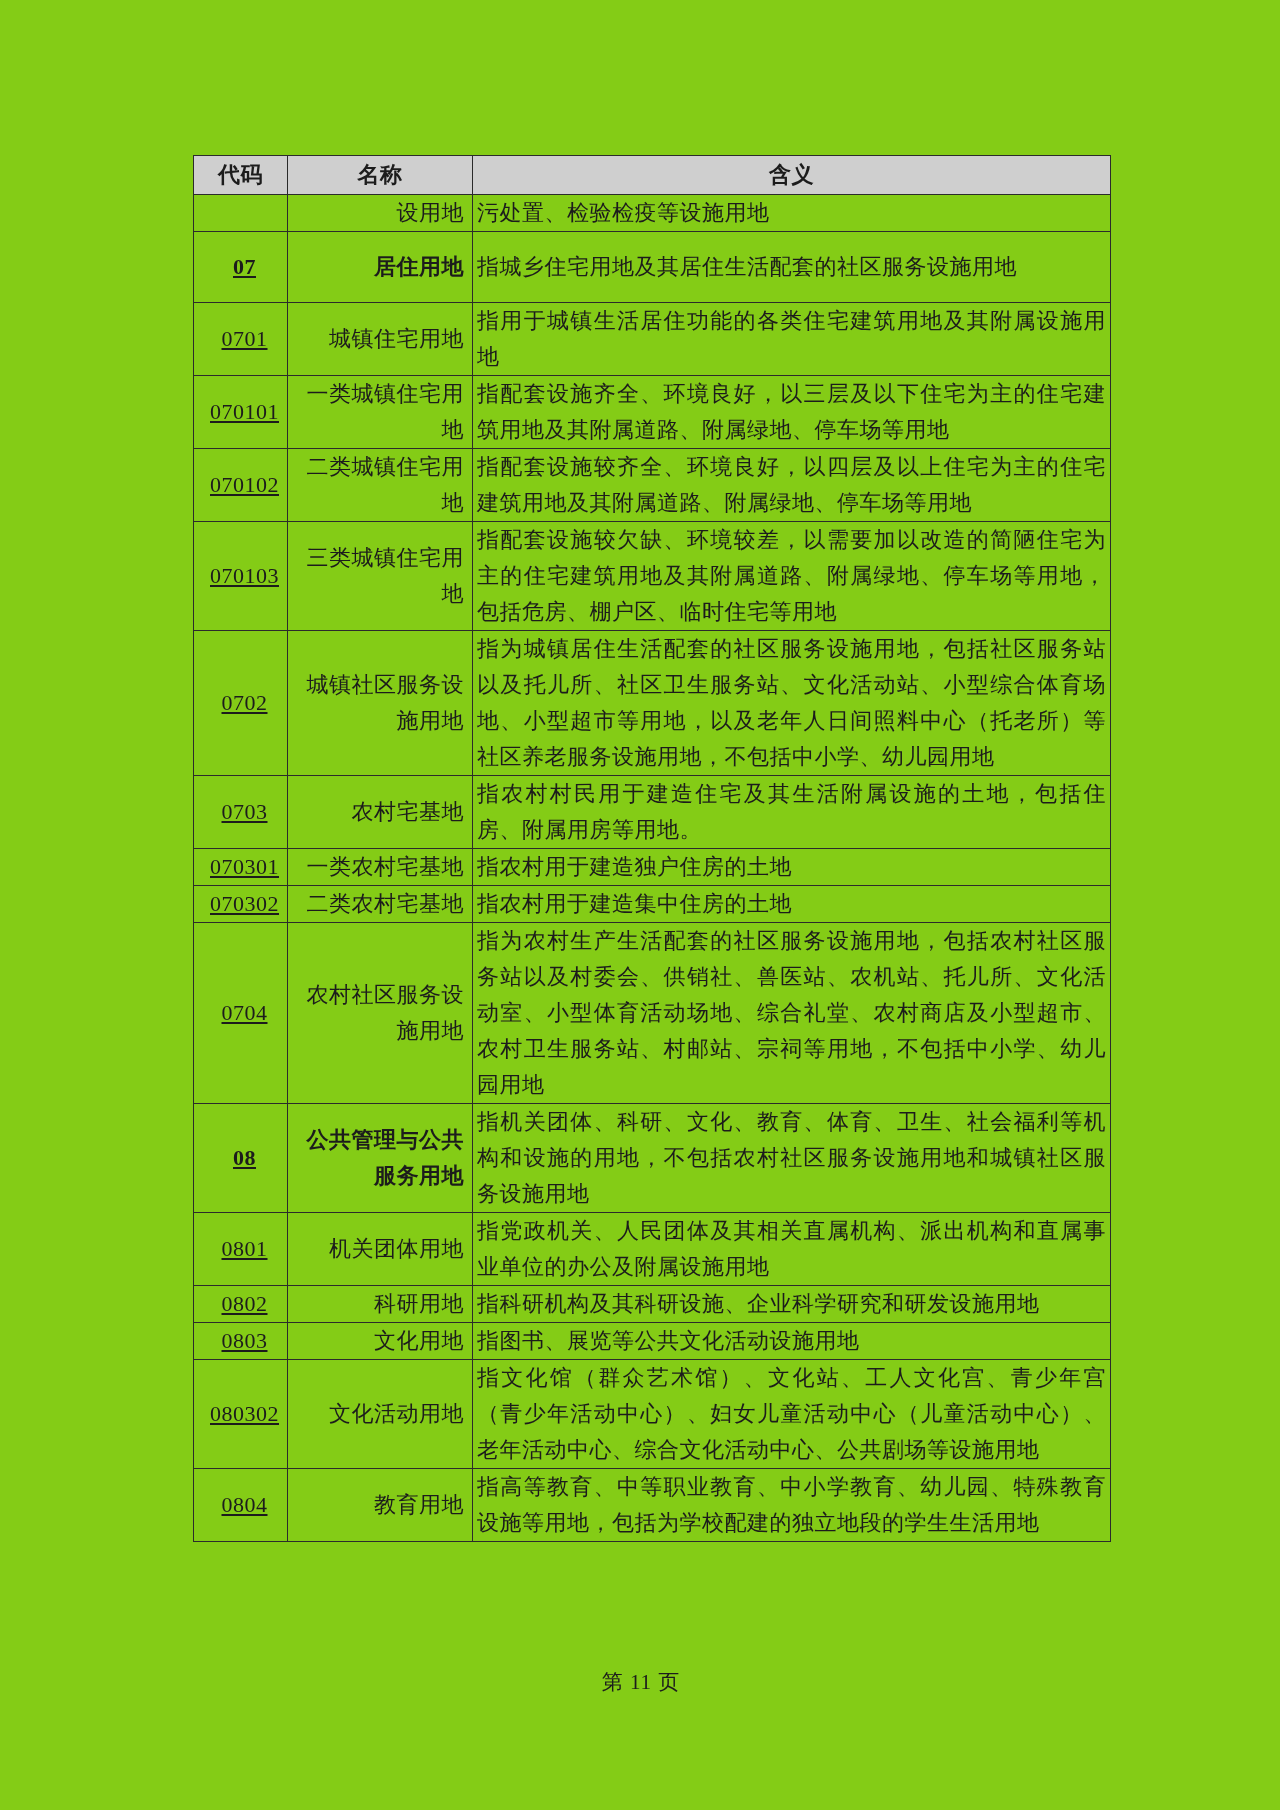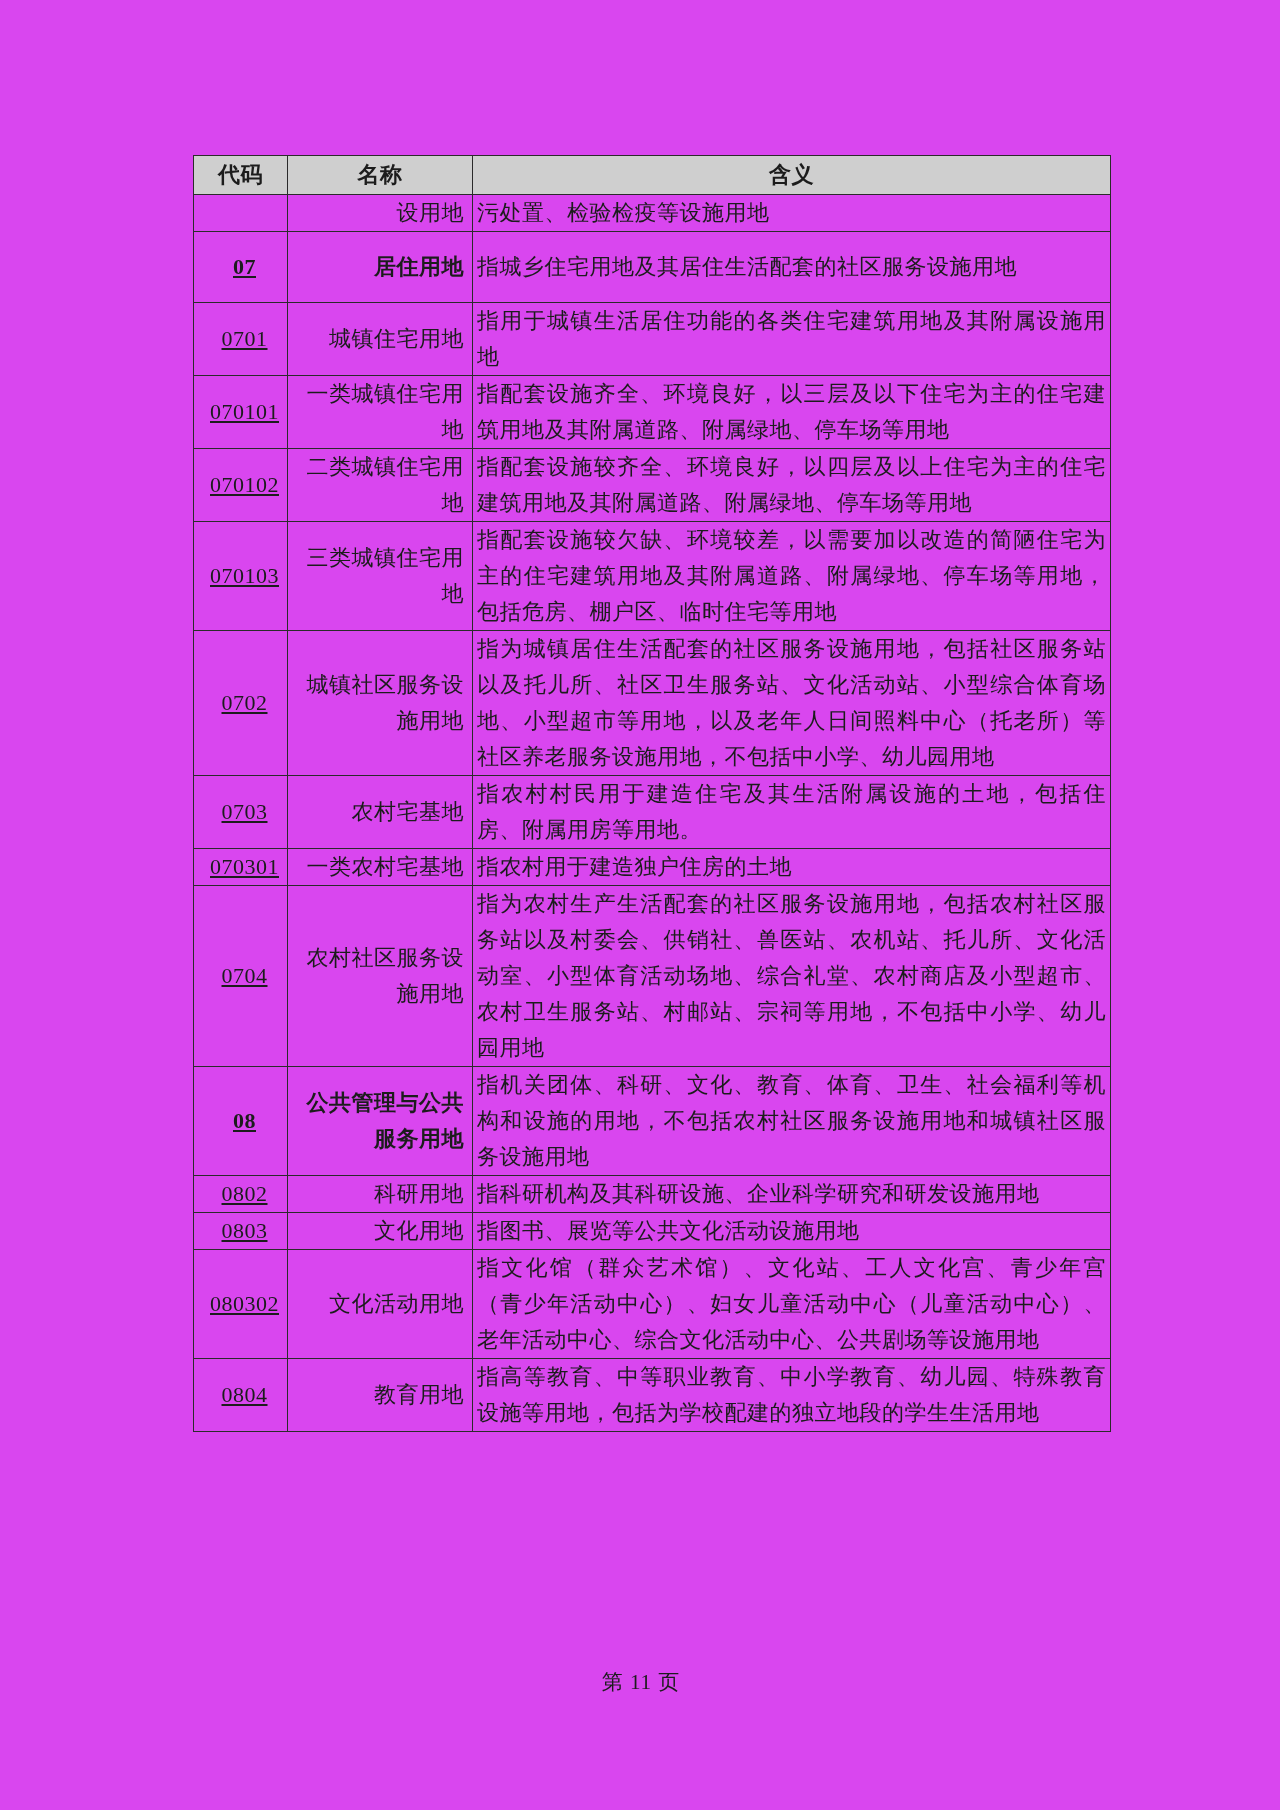--- a/index.html
+++ b/index.html
@@ -4,21 +4,21 @@
 <style>
   html, body {
     margin: 0;
     padding: 0;
     background: #ffffff;
   }
   .page {
     position: relative;
     width: 1280px;
     height: 1810px;
-    background: #d946ef;
+    background: #84cc16;
     font-family: "Liberation Serif", "DejaVu Serif", serif;
     color: #1c1c1c;
     overflow: hidden;
   }
   table.land-table {
     position: absolute;
     left: 193px;
     top: 155px;
     width: 917px;
     border-collapse: collapse;
@@ -129,28 +129,38 @@
         <td class="cell-code">0703</td>
         <td class="cell-name">农村宅基地</td>
         <td class="cell-meaning">指农村村民用于建造住宅及其生活附属设施的土地，包括住房、附属用房等用地。</td>
       </tr>
       <tr>
         <td class="cell-code">070301</td>
         <td class="cell-name">一类农村宅基地</td>
         <td class="cell-meaning">指农村用于建造独户住房的土地</td>
       </tr>
       <tr>
+        <td class="cell-code">070302</td>
+        <td class="cell-name">二类农村宅基地</td>
+        <td class="cell-meaning">指农村用于建造集中住房的土地</td>
+      </tr>
+      <tr>
         <td class="cell-code">0704</td>
         <td class="cell-name">农村社区服务设施用地</td>
         <td class="cell-meaning">指为农村生产生活配套的社区服务设施用地，包括农村社区服务站以及村委会、供销社、兽医站、农机站、托儿所、文化活动室、小型体育活动场地、综合礼堂、农村商店及小型超市、农村卫生服务站、村邮站、宗祠等用地，不包括中小学、幼儿园用地</td>
       </tr>
       <tr class="section-row">
         <td class="cell-code">08</td>
         <td class="cell-name">公共管理与公共服务用地</td>
         <td class="cell-meaning">指机关团体、科研、文化、教育、体育、卫生、社会福利等机构和设施的用地，不包括农村社区服务设施用地和城镇社区服务设施用地</td>
+      </tr>
+      <tr>
+        <td class="cell-code">0801</td>
+        <td class="cell-name">机关团体用地</td>
+        <td class="cell-meaning">指党政机关、人民团体及其相关直属机构、派出机构和直属事业单位的办公及附属设施用地</td>
       </tr>
       <tr>
         <td class="cell-code">0802</td>
         <td class="cell-name">科研用地</td>
         <td class="cell-meaning">指科研机构及其科研设施、企业科学研究和研发设施用地</td>
       </tr>
       <tr>
         <td class="cell-code">0803</td>
         <td class="cell-name">文化用地</td>
         <td class="cell-meaning">指图书、展览等公共文化活动设施用地</td>

